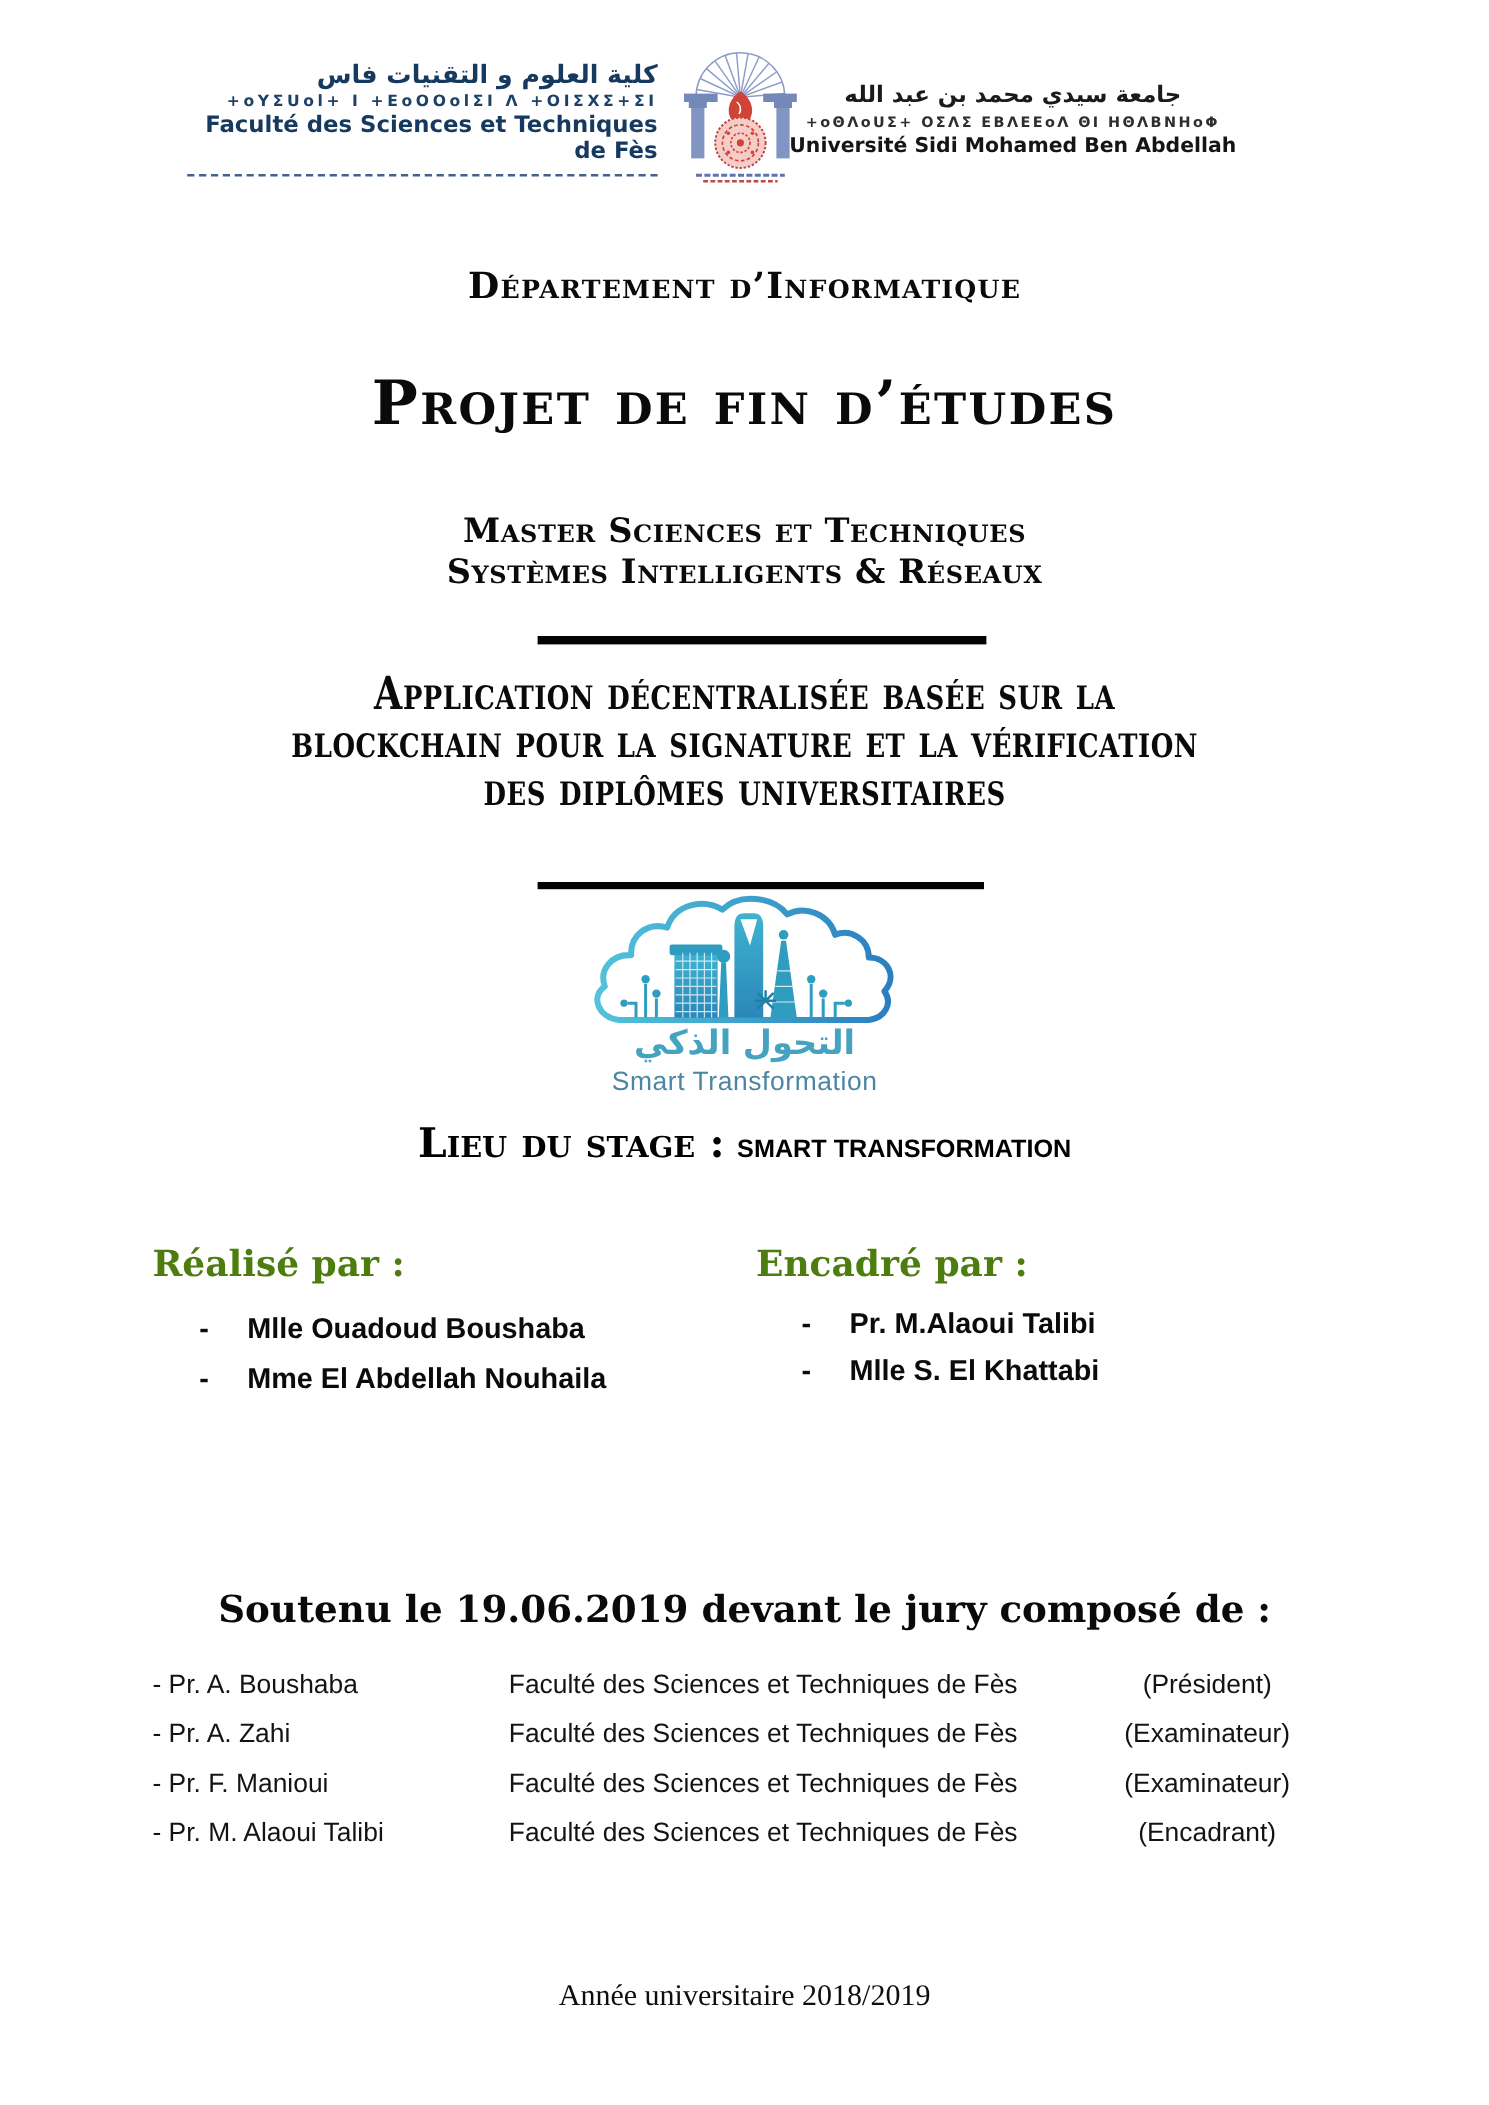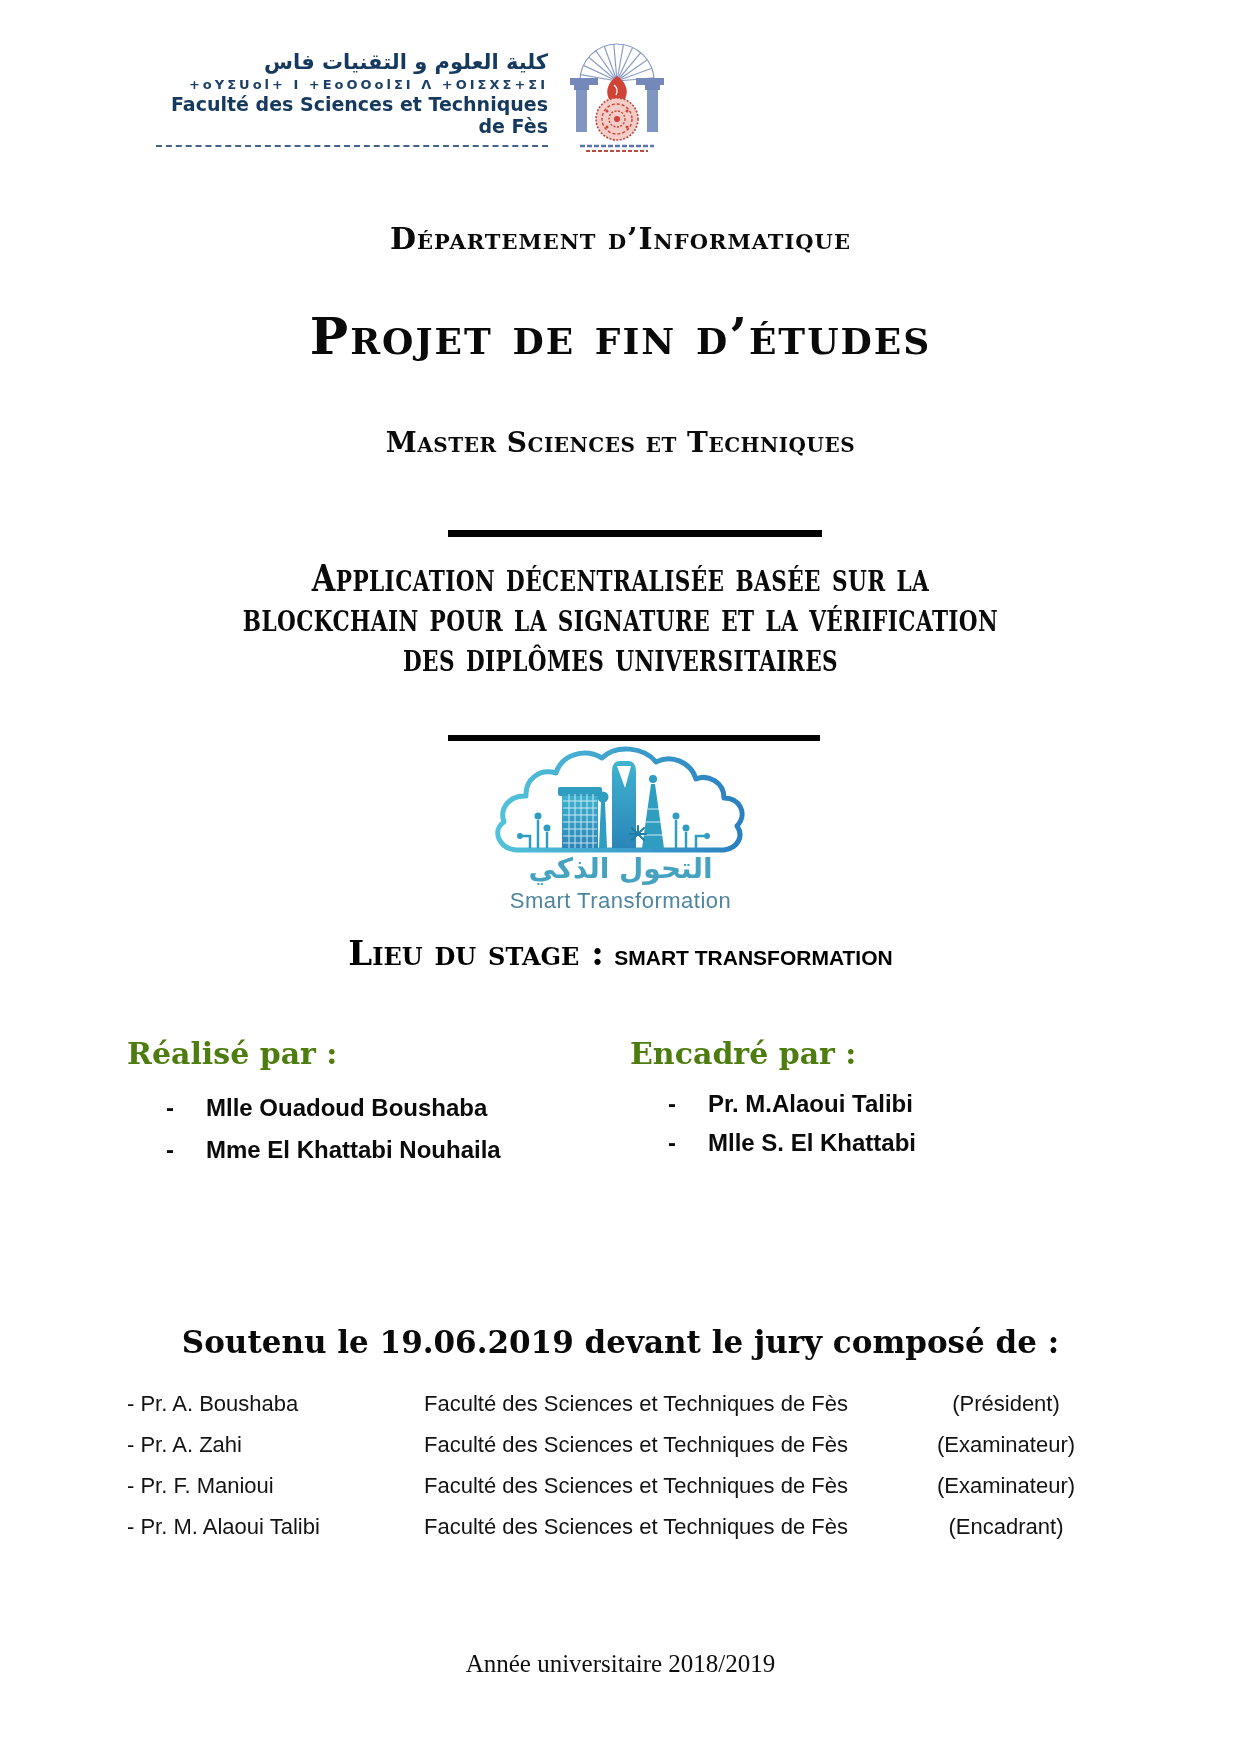--- a/index.html
+++ b/index.html
@@ -106,27 +106,33 @@
     <circle cx="51" cy="79" r="8" fill="none" stroke="#cf4437" stroke-width="1.4" stroke-dasharray="2 1.5"></circle>
     <circle cx="51" cy="79" r="3" fill="#cf4437"></circle>
     <circle cx="41" cy="71" r="1.5" fill="#cf4437"></circle>
       <circle cx="61" cy="71" r="1.5" fill="#cf4437"></circle>
     <circle cx="41" cy="87" r="1.5" fill="#cf4437"></circle>
       <circle cx="61" cy="87" r="1.5" fill="#cf4437"></circle>
     <line x1="14" y1="106" x2="88" y2="106" stroke="#5b74b0" stroke-width="2.5" stroke-dasharray="5 2"></line>
     <line x1="20" y1="111" x2="82" y2="111" stroke="#bf4a3e" stroke-width="2" stroke-dasharray="4 2"></line>
   </svg>
 
+  <div class="hdr-right">
+    <div class="ar">جامعة سيدي محمد بن عبد الله</div>
+    <div class="tif">+oΘΛoUΣ+ ΟΣΛΣ ΕΒΛΕΕoΛ ΘΙ ΗΘΛΒΝΗoΦ</div>
+    <div class="fr">Université Sidi Mohamed Ben Abdellah</div>
+  </div>
 
   <div id="dept" class="centered serifcaps">Département d’Informatique</div>
 
   <div id="doctype" class="centered serifcaps">Projet de fin d’études</div>
 
   <div id="master" class="centered serifcaps">
     <div>Master Sciences et Techniques</div>
+    <div>Systèmes Intelligents &amp; Réseaux</div>
   </div>
 
   <div id="rule1" class="rule"></div>
 
   <div id="projtitle" class="centered serifcaps">
     <div>Application décentralisée basée sur la</div>
     <div>blockchain pour la signature et la vérification</div>
     <div>des diplômes universitaires</div>
   </div>
 
@@ -198,21 +204,21 @@
   </div>
 
   <div id="authors-head" class="col-head">Réalisé par :</div>
   <div id="authors-list" class="plist">
     <div class="pitem">
       <span class="dash">-</span>
       <span>Mlle Ouadoud Boushaba</span>
     </div>
     <div class="pitem">
       <span class="dash">-</span>
-      <span>Mme El Khattabi Nouhaila</span>
+      <span>Mme El Abdellah Nouhaila</span>
     </div>
   </div>
 
   <div id="sup-head" class="col-head">Encadré par :</div>
   <div id="sup-list" class="plist">
     <div class="pitem">
       <span class="dash">-</span>
       <span>Pr. M.Alaoui Talibi</span>
     </div>
     <div class="pitem">

